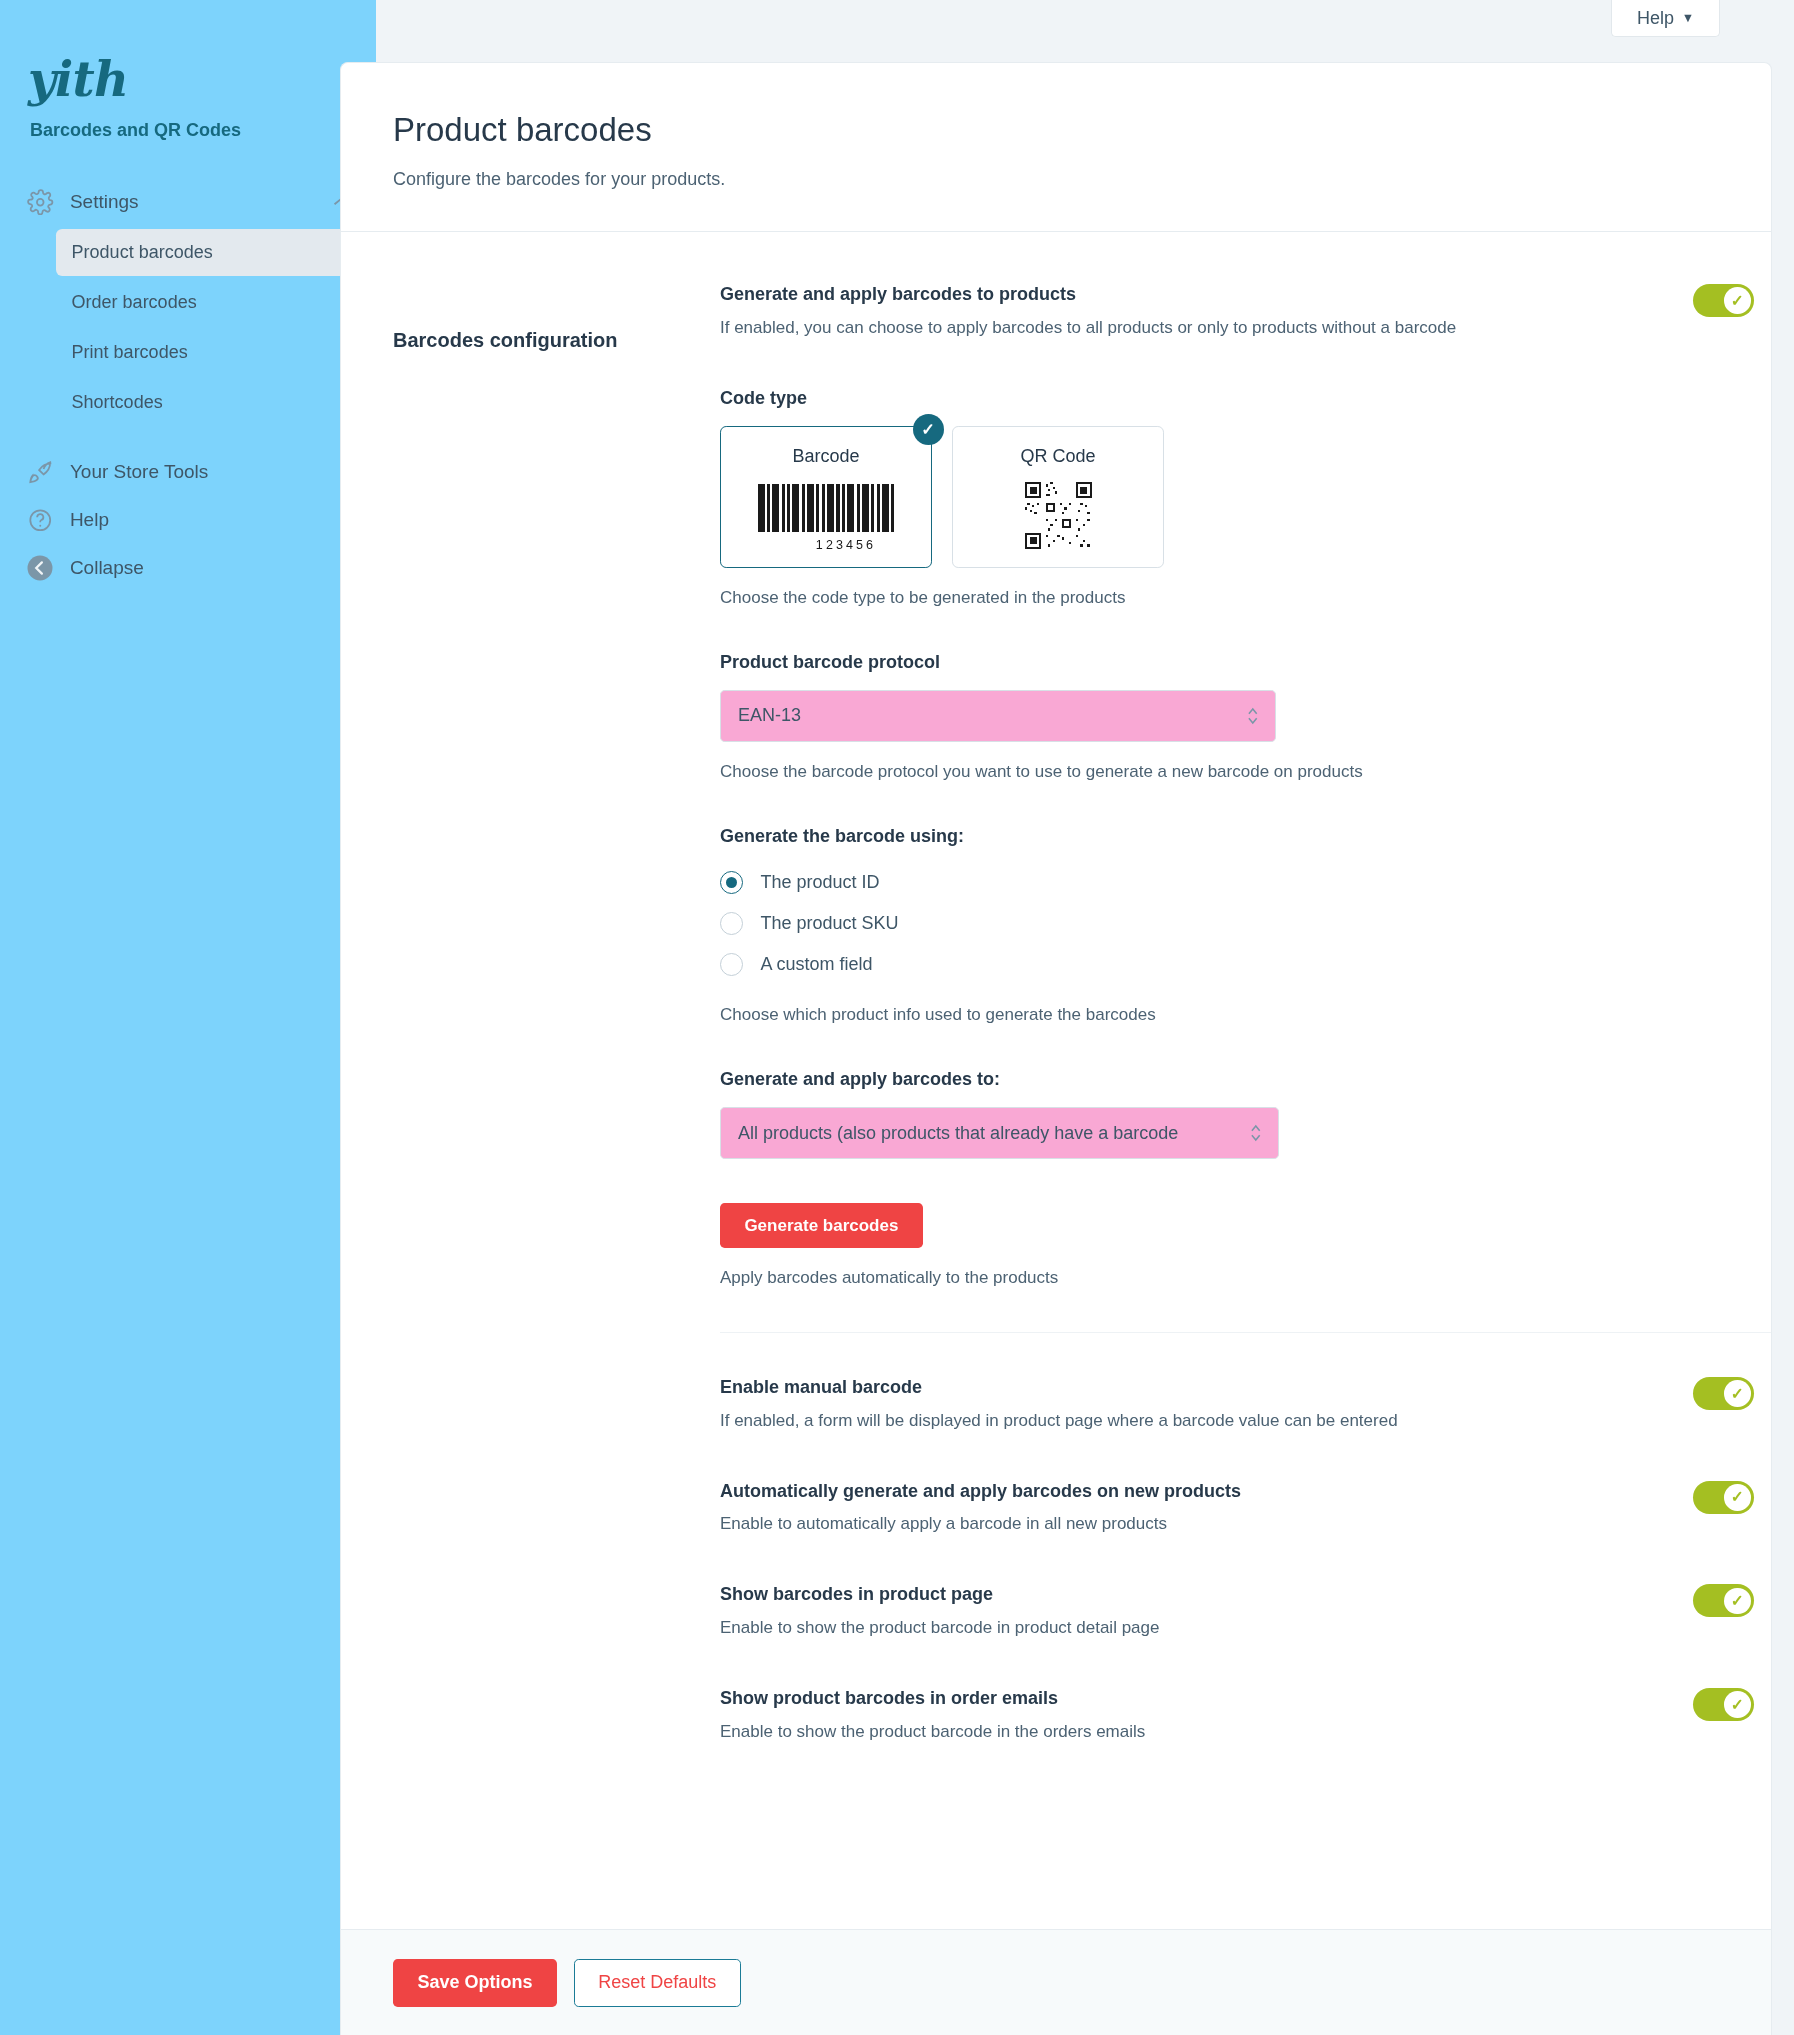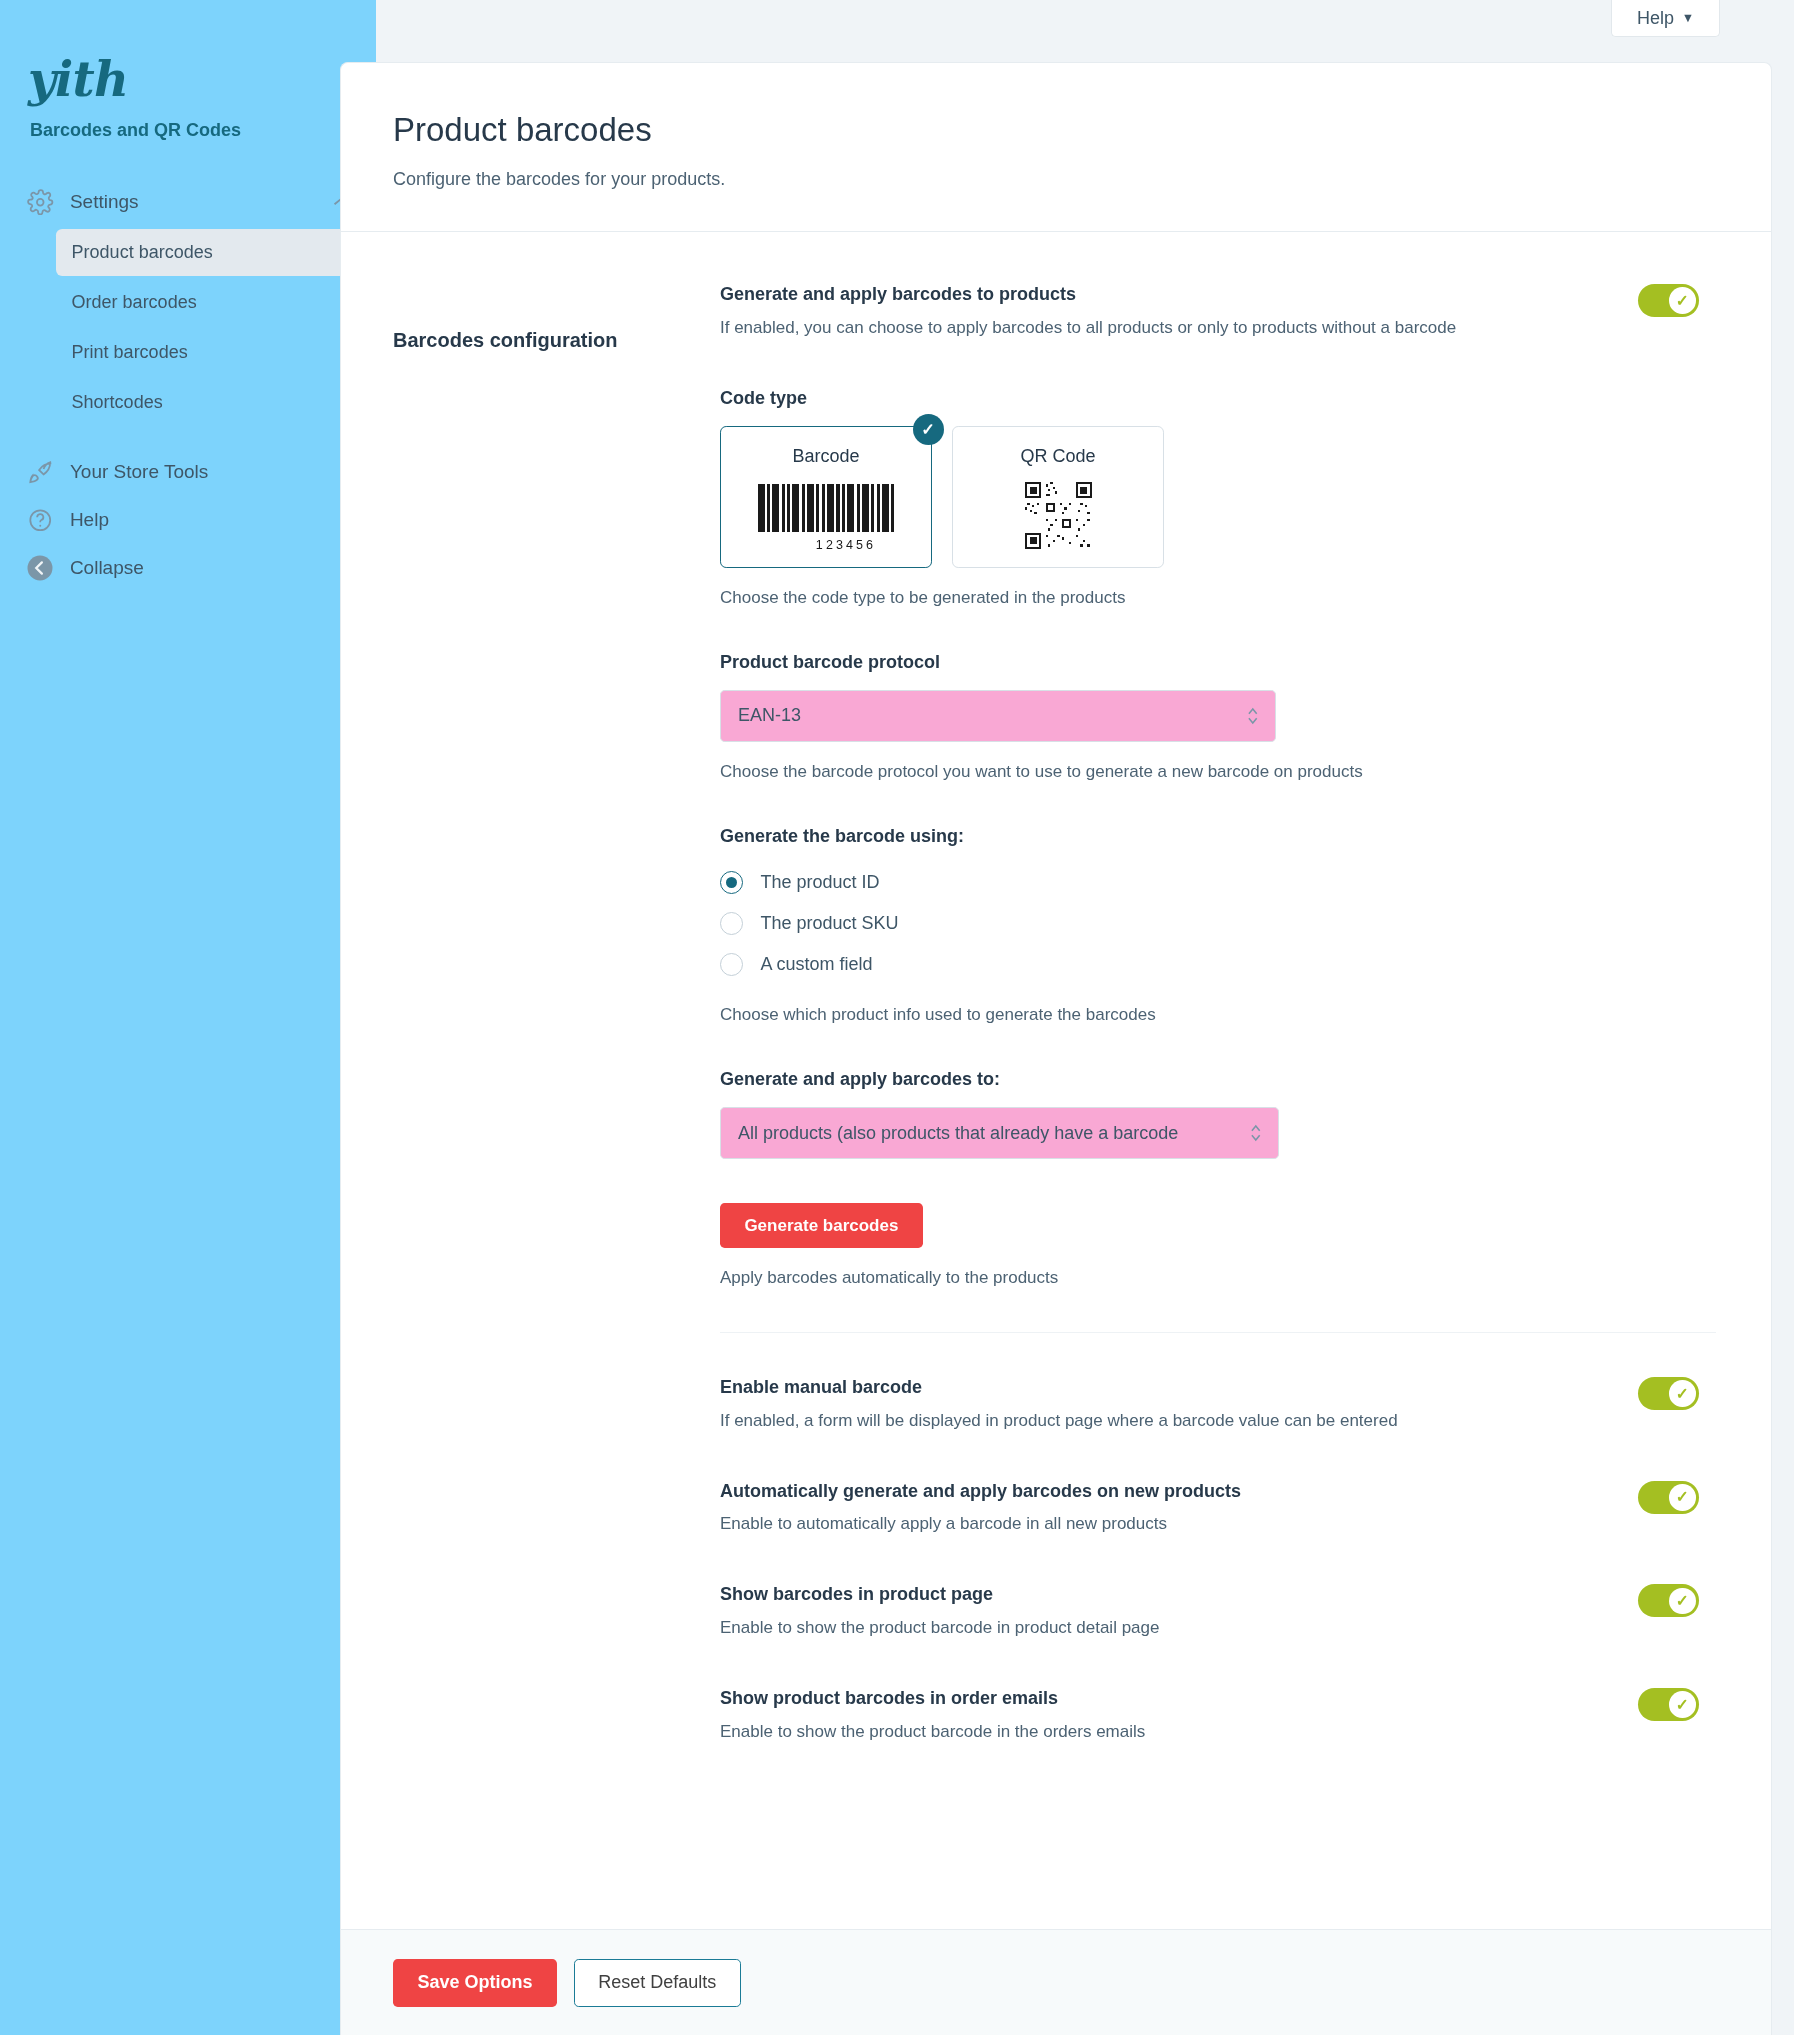--- a/index.html
+++ b/index.html
@@ -85,21 +85,21 @@
   .page-title { font-size: 33px; color: #27394a; font-weight: normal; margin: 0 0 20px 0; }
   .page-sub { font-size: 18px; color: #4c6273; }
 
   .body-area { display: flex; padding: 52px 0 0 0; }
   .section-title {
     width: 379px;
     padding-left: 52px;
     font-size: 20px; font-weight: bold; color: #27394a;
     padding-top: 45px;
   }
-  .fields { flex: 1; padding-right: 55px; }
+  .fields { flex: 1; }
 
   .field-row { position: relative; padding-bottom: 6.2px; }
   .field-label { font-size: 18px; font-weight: bold; color: #27394a; }
   .field-desc { font-size: 17px; color: #4c6273; margin-top: 12.5px; }
 
   
   .toggle {
     position: absolute; right: 17px; top: 0;
     width: 61px; height: 33px; border-radius: 16.4px;
     background: #a4bf22;
@@ -178,21 +178,21 @@
   .radio-label { font-size: 18px; color: #3e5667; }
 
   
   .btn {
     display: inline-flex; align-items: center; justify-content: center;
     height: 45px; padding: 0 23.4px; border-radius: 4.7px;
     font-size: 17px; font-weight: bold;
     border: 1.6px solid transparent;
   }
   .btn-primary { background: #ef4444; color: #fff; }
-  .btn-outline { background: #fff; color: #404040; border-color: #1b7b96; font-weight: normal; }
+  .btn-outline { background: #fff; color: #ef4444; border-color: #1b7b96; font-weight: normal; }
 
   .spacer-line { height: 0.8px; background: #eef2f5; margin: 44px 0 0 0; }
 
   
   .footer {
     position: absolute; left: 340px; right: 23.4px; bottom: 0; height: 106px;
     background: #f7fafb;
     border-top: 0.8px solid #e6ecf0;
     border-left: 0.8px solid #e6ecf0;
     border-right: 0.8px solid #e6ecf0;

